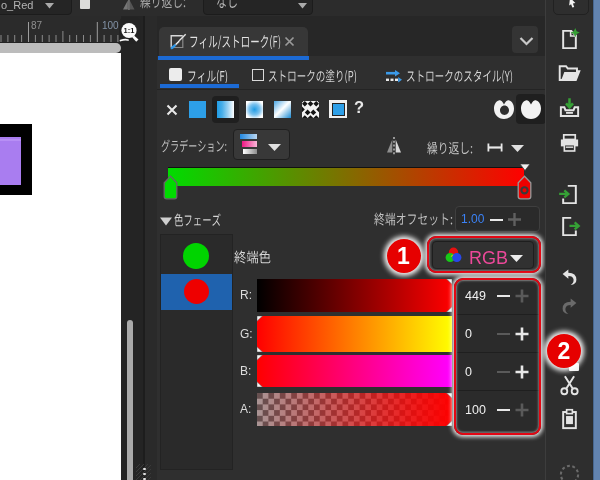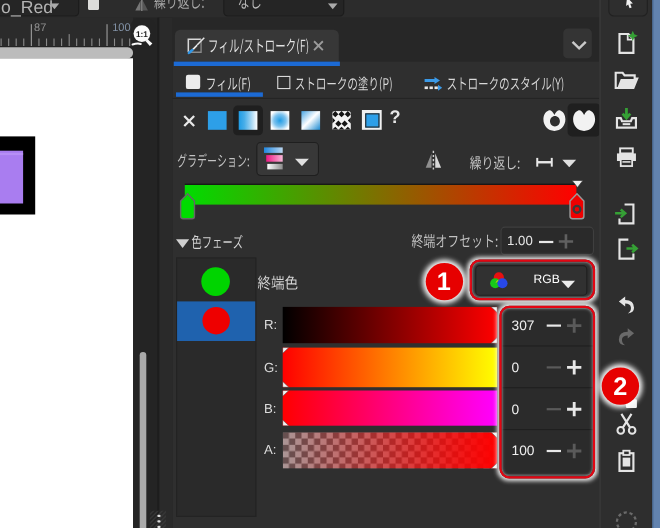--- a/index.html
+++ b/index.html
@@ -2,21 +2,21 @@
 <html><head><meta charset="utf-8"><style>
 html,body{margin:0;padding:0;background:#2c2c2c;}
 #root{position:relative;width:600px;height:480px;overflow:hidden;background:#2c2c2c;
 font-family:"Liberation Sans",sans-serif;-webkit-font-smoothing:antialiased;}
 .abs{position:absolute;}
 .lbl{position:absolute;color:#cfcfcf;}
 </style></head><body>
 <div id="root">
 <div class="abs" style="left:0;top:0;width:600px;height:16px;background:#2c2c2c;"></div>
 <div class="abs" style="left:-4px;top:-14px;width:74px;height:27px;background:#252525;border:1px solid #1c1c1c;border-radius:4px;"></div>
-<div class="lbl" style="left:1px;top:-1px;font-size:16px;color:#b4b4b4;">o_Red</div>
+<div class="lbl" style="left:1px;top:-1px;font-size:11px;color:#b4b4b4;">o_Red</div>
 <svg class="abs" style="left:45px;top:3px" width="9" height="5.5">
       <path d="M0 0 L9 0 L4.5 5.5 Z" fill="#aaaaaa"></path>
     </svg>
 <div class="abs" style="left:80px;top:-2px;width:10px;height:11px;background:#dcdcda;border-radius:1px;"></div>
 <svg class="abs" style="left:122px;top:-3px" width="14" height="13">
       <path d="M1 12.5 L5.8 12.5 L5.8 3.5 Z" fill="#777"></path>
       <path d="M12.5 12.5 L7.8 12.5 L7.8 3.5 Z" fill="#555"></path>
       <rect x="6.3" y="0" width="1.3" height="13" fill="#888"></rect>
     </svg>
 <svg style="position:absolute;left:140px;top:-7px;" width="46" height="16" viewBox="0 -10.12 49.2 11.5" preserveAspectRatio="none">
@@ -186,40 +186,40 @@
 <svg class="abs" style="left:160px;top:217px" width="12" height="9">
       <path d="M0 0.5 L12 0.5 L6 8.5 Z" fill="#cfcfcf"></path>
     </svg>
 <svg style="position:absolute;left:174px;top:213px;" width="47" height="14" viewBox="0 -10.12 57.5 11.5" preserveAspectRatio="none">
       <path d="M2.3 -3.9H9.5V-3.1H2.3ZM5.4 -6.5H6.3V-3.5H5.4ZM2.2 -6.8H10.1V-2.6H9.2V-6.0H2.2ZM1.8 -6.8H2.7V-0.9Q2.7 -0.5 2.8 -0.4Q2.9 -0.2 3.2 -0.1Q3.6 -0.0 4.2 -0.0Q4.3 -0.0 4.7 -0.0Q5.0 -0.0 5.5 -0.0Q5.9 -0.0 6.4 -0.0Q6.9 -0.0 7.3 -0.0Q7.8 -0.0 8.2 -0.0Q8.5 -0.0 8.7 -0.0Q9.3 -0.0 9.6 -0.1Q9.8 -0.3 10.0 -0.7Q10.1 -1.0 10.1 -1.7Q10.3 -1.6 10.6 -1.5Q10.8 -1.4 11.0 -1.4Q10.9 -0.6 10.7 -0.1Q10.5 0.4 10.0 0.6Q9.6 0.8 8.7 0.8Q8.6 0.8 8.3 0.8Q7.9 0.8 7.5 0.8Q7.0 0.8 6.5 0.8Q6.0 0.8 5.5 0.8Q5.0 0.8 4.7 0.8Q4.3 0.8 4.2 0.8Q3.3 0.8 2.8 0.7Q2.3 0.5 2.0 0.1Q1.8 -0.2 1.8 -0.9ZM3.7 -8.9H7.3V-8.1H3.3ZM3.8 -9.7 4.7 -9.5Q4.3 -8.8 3.8 -8.1Q3.2 -7.4 2.6 -6.7Q1.9 -6.0 1.0 -5.4Q1.0 -5.5 0.9 -5.6Q0.8 -5.8 0.6 -5.9Q0.5 -6.0 0.4 -6.1Q1.2 -6.6 1.8 -7.2Q2.5 -7.8 3.0 -8.5Q3.4 -9.1 3.8 -9.7ZM7.0 -8.9H7.2L7.3 -8.9L7.9 -8.6Q7.7 -8.1 7.4 -7.7Q7.1 -7.2 6.8 -6.8Q6.5 -6.4 6.2 -6.1Q6.1 -6.2 6.0 -6.3Q5.9 -6.4 5.8 -6.5Q5.7 -6.6 5.7 -6.6Q5.9 -6.9 6.2 -7.3Q6.4 -7.6 6.6 -8.0Q6.8 -8.4 7.0 -8.7Z M21.4 -7.6Q21.3 -7.5 21.3 -7.4Q21.3 -7.2 21.2 -7.1Q21.1 -6.6 21.0 -6.1Q20.8 -5.5 20.6 -4.9Q20.4 -4.4 20.1 -3.8Q19.9 -3.3 19.5 -2.8Q19.0 -2.2 18.3 -1.6Q17.7 -1.0 16.9 -0.5Q16.0 -0.1 15.0 0.2L14.2 -0.6Q15.3 -0.9 16.1 -1.3Q17.0 -1.7 17.6 -2.2Q18.2 -2.8 18.7 -3.4Q19.1 -3.9 19.4 -4.6Q19.7 -5.2 19.9 -5.9Q20.1 -6.6 20.2 -7.1Q20.0 -7.1 19.6 -7.1Q19.1 -7.1 18.5 -7.1Q17.9 -7.1 17.3 -7.1Q16.6 -7.1 16.0 -7.1Q15.4 -7.1 14.9 -7.1Q14.5 -7.1 14.3 -7.1Q14.0 -7.1 13.7 -7.1Q13.4 -7.1 13.2 -7.1V-8.1Q13.3 -8.1 13.5 -8.1Q13.7 -8.1 13.9 -8.0Q14.1 -8.0 14.3 -8.0Q14.5 -8.0 14.8 -8.0Q15.2 -8.0 15.7 -8.0Q16.1 -8.0 16.7 -8.0Q17.3 -8.0 17.8 -8.0Q18.4 -8.0 18.8 -8.0Q19.3 -8.0 19.6 -8.0Q20.0 -8.0 20.1 -8.0Q20.2 -8.0 20.4 -8.0Q20.5 -8.1 20.7 -8.1Z M25.3 -5.9Q25.5 -5.9 25.8 -5.9Q26.0 -5.9 26.1 -5.9H31.4Q31.6 -5.9 31.9 -5.9Q32.1 -5.9 32.2 -5.9V-5.0Q32.1 -5.0 31.8 -5.0Q31.6 -5.1 31.4 -5.1H26.1Q26.0 -5.1 25.8 -5.0Q25.5 -5.0 25.3 -5.0ZM28.3 -0.3V-5.4H29.2V-0.3ZM24.8 -0.9Q25.0 -0.9 25.2 -0.8Q25.4 -0.8 25.6 -0.8H32.0Q32.2 -0.8 32.4 -0.8Q32.6 -0.9 32.7 -0.9V0.1Q32.6 0.1 32.3 0.1Q32.1 0.0 32.0 0.0H25.6Q25.4 0.0 25.2 0.1Q25.0 0.1 24.8 0.1Z M35.7 -5.0Q35.8 -5.0 36.1 -5.0Q36.4 -4.9 36.7 -4.9Q37.0 -4.9 37.3 -4.9Q37.5 -4.9 37.8 -4.9Q38.2 -4.9 38.7 -4.9Q39.3 -4.9 39.8 -4.9Q40.4 -4.9 41.0 -4.9Q41.6 -4.9 42.1 -4.9Q42.6 -4.9 43.0 -4.9Q43.4 -4.9 43.6 -4.9Q44.0 -4.9 44.3 -4.9Q44.6 -5.0 44.8 -5.0V-3.9Q44.6 -3.9 44.3 -3.9Q44.0 -3.9 43.6 -3.9Q43.4 -3.9 43.0 -3.9Q42.6 -3.9 42.1 -3.9Q41.6 -3.9 41.0 -3.9Q40.4 -3.9 39.8 -3.9Q39.3 -3.9 38.7 -3.9Q38.2 -3.9 37.8 -3.9Q37.5 -3.9 37.3 -3.9Q36.8 -3.9 36.4 -3.9Q35.9 -3.9 35.7 -3.9Z M54.7 -9.4Q54.9 -9.2 55.0 -8.9Q55.2 -8.6 55.4 -8.3Q55.5 -8.0 55.6 -7.8L55.0 -7.5Q54.8 -7.9 54.6 -8.3Q54.3 -8.8 54.1 -9.1ZM56.0 -9.8Q56.2 -9.6 56.3 -9.3Q56.5 -9.0 56.7 -8.7Q56.9 -8.4 57.0 -8.2L56.4 -7.9Q56.2 -8.3 55.9 -8.7Q55.6 -9.2 55.4 -9.5ZM55.0 -7.5Q54.9 -7.4 54.8 -7.3Q54.7 -7.1 54.7 -7.0Q54.5 -6.4 54.1 -5.7Q53.8 -5.1 53.3 -4.4Q52.9 -3.7 52.4 -3.2Q51.8 -2.5 51.0 -1.8Q50.2 -1.1 49.4 -0.5Q48.6 0.0 47.7 0.5L46.9 -0.3Q47.8 -0.7 48.7 -1.2Q49.6 -1.8 50.3 -2.4Q51.1 -3.1 51.7 -3.7Q52.1 -4.2 52.4 -4.7Q52.8 -5.3 53.1 -5.9Q53.4 -6.5 53.6 -6.9Q53.5 -6.9 53.1 -6.9Q52.8 -6.9 52.3 -6.9Q51.8 -6.9 51.3 -6.9Q50.8 -6.9 50.3 -6.9Q49.9 -6.9 49.5 -6.9Q49.2 -6.9 49.1 -6.9Q48.9 -6.9 48.6 -6.9Q48.4 -6.9 48.2 -6.9Q48.0 -6.9 47.9 -6.9V-7.9Q48.0 -7.9 48.2 -7.9Q48.4 -7.9 48.7 -7.9Q48.9 -7.8 49.1 -7.8Q49.2 -7.8 49.5 -7.8Q49.9 -7.8 50.3 -7.8Q50.8 -7.8 51.3 -7.8Q51.8 -7.8 52.3 -7.8Q52.7 -7.8 53.1 -7.8Q53.4 -7.8 53.5 -7.8Q53.8 -7.8 54.0 -7.9Q54.3 -7.9 54.4 -7.9ZM52.5 -3.8Q53.0 -3.4 53.5 -2.9Q54.0 -2.5 54.5 -2.0Q55.0 -1.5 55.4 -1.0Q55.8 -0.5 56.1 -0.2L55.3 0.5Q54.9 -0.0 54.3 -0.7Q53.8 -1.3 53.1 -2.0Q52.5 -2.6 51.9 -3.1Z" fill="#d6d6d6" fill-opacity="1.0"></path>
     </svg>
 <div class="abs" style="left:455px;top:206px;width:85px;height:26px;background:#2a2a2a;border:1px solid #3f3f3f;border-radius:4px;box-sizing:border-box;"></div>
 <svg style="position:absolute;left:374px;top:212px;" width="79" height="14" viewBox="0 -10.12 83.7 11.5" preserveAspectRatio="none">
       <path d="M6.5 -3.0 7.0 -3.6Q7.4 -3.4 7.9 -3.2Q8.3 -3.0 8.7 -2.7Q9.1 -2.5 9.3 -2.3L8.8 -1.7Q8.6 -1.9 8.2 -2.2Q7.8 -2.4 7.3 -2.6Q6.9 -2.9 6.5 -3.0ZM5.2 -0.9 5.7 -1.5Q6.3 -1.3 6.9 -1.1Q7.6 -0.9 8.2 -0.6Q8.8 -0.4 9.3 -0.2Q9.8 0.1 10.2 0.3L9.7 1.0Q9.2 0.7 8.4 0.3Q7.7 -0.0 6.8 -0.3Q6.0 -0.6 5.2 -0.9ZM6.7 -9.7 7.6 -9.5Q7.1 -8.6 6.5 -7.6Q5.8 -6.6 4.8 -5.8Q4.7 -5.9 4.6 -6.0Q4.5 -6.1 4.4 -6.2Q4.3 -6.3 4.2 -6.3Q4.8 -6.8 5.3 -7.4Q5.8 -8.0 6.1 -8.5Q6.5 -9.1 6.7 -9.7ZM6.6 -8.5H9.7V-7.7H6.2ZM9.4 -8.5H9.6L9.8 -8.5L10.3 -8.2Q9.8 -7.0 9.0 -6.0Q8.1 -5.0 7.1 -4.3Q6.1 -3.5 5.1 -3.1Q5.0 -3.2 4.9 -3.3Q4.8 -3.4 4.7 -3.5Q4.6 -3.7 4.5 -3.7Q5.6 -4.1 6.5 -4.8Q7.5 -5.5 8.3 -6.4Q9.0 -7.2 9.4 -8.3ZM6.4 -7.8Q6.9 -6.9 7.6 -6.1Q8.4 -5.3 9.3 -4.6Q10.2 -4.0 11.2 -3.6Q11.1 -3.5 11.0 -3.4Q10.9 -3.3 10.8 -3.2Q10.7 -3.0 10.6 -2.9Q9.6 -3.3 8.7 -4.0Q7.8 -4.7 7.0 -5.6Q6.2 -6.5 5.7 -7.5ZM2.2 -9.7 3.0 -9.4Q2.8 -8.9 2.5 -8.5Q2.3 -8.0 2.1 -7.6Q1.8 -7.2 1.6 -6.9L1.0 -7.1Q1.2 -7.5 1.4 -7.9Q1.7 -8.4 1.9 -8.8Q2.1 -9.3 2.2 -9.7ZM3.5 -8.3 4.3 -8.0Q3.9 -7.4 3.4 -6.6Q2.9 -5.9 2.4 -5.2Q2.0 -4.5 1.5 -4.0L1.0 -4.3Q1.3 -4.7 1.7 -5.2Q2.0 -5.7 2.4 -6.3Q2.7 -6.8 3.0 -7.3Q3.3 -7.9 3.5 -8.3ZM0.4 -7.2 0.9 -7.8Q1.2 -7.5 1.5 -7.2Q1.8 -6.9 2.1 -6.6Q2.4 -6.3 2.5 -6.0L2.1 -5.3Q1.9 -5.6 1.7 -6.0Q1.4 -6.3 1.1 -6.6Q0.7 -7.0 0.4 -7.2ZM3.1 -5.7 3.7 -5.9Q4.0 -5.6 4.2 -5.1Q4.4 -4.7 4.6 -4.3Q4.7 -3.9 4.8 -3.6L4.1 -3.3Q4.1 -3.6 3.9 -4.0Q3.8 -4.4 3.6 -4.9Q3.4 -5.3 3.1 -5.7ZM0.4 -4.5Q1.1 -4.5 2.2 -4.6Q3.2 -4.6 4.3 -4.7L4.3 -4.0Q3.2 -3.9 2.3 -3.8Q1.3 -3.8 0.5 -3.7ZM3.4 -3.0 4.1 -3.2Q4.3 -2.7 4.5 -2.1Q4.7 -1.5 4.8 -1.1L4.1 -0.8Q4.1 -1.3 3.9 -1.9Q3.7 -2.5 3.4 -3.0ZM1.0 -3.1 1.8 -2.9Q1.7 -2.1 1.5 -1.4Q1.2 -0.6 1.0 -0.0Q0.9 -0.1 0.8 -0.1Q0.7 -0.2 0.5 -0.3Q0.4 -0.3 0.3 -0.3Q0.6 -0.9 0.8 -1.6Q0.9 -2.3 1.0 -3.1ZM2.3 -4.2H3.1V0.9H2.3Z M15.8 -5.5H22.5V-4.7H15.8ZM18.0 -3.3H18.7V0.8H18.0ZM19.7 -3.3H20.4V0.8H19.7ZM18.7 -9.6H19.6V-6.7H18.7ZM16.2 -3.6H21.9V-2.9H17.0V0.9H16.2ZM21.5 -3.6H22.3V0.1Q22.3 0.4 22.2 0.5Q22.2 0.7 22.0 0.8Q21.8 0.9 21.5 0.9Q21.3 0.9 20.9 0.9Q20.9 0.8 20.8 0.6Q20.7 0.4 20.7 0.2Q20.9 0.2 21.1 0.2Q21.3 0.2 21.4 0.2Q21.5 0.2 21.5 0.1ZM18.7 -5.2 19.7 -5.0Q19.6 -4.5 19.4 -4.0Q19.2 -3.5 19.1 -3.2L18.4 -3.4Q18.5 -3.8 18.6 -4.3Q18.7 -4.8 18.7 -5.2ZM16.3 -9.1H17.1V-7.1H21.3V-9.1H22.1V-6.4H16.3ZM12.1 -7.4H15.7V-6.6H12.1ZM13.5 -9.5H14.3V-7.0H13.5ZM11.9 -1.4Q12.7 -1.6 13.7 -1.8Q14.8 -2.0 15.9 -2.3L16.0 -1.5Q15.0 -1.3 13.9 -1.0Q12.9 -0.8 12.1 -0.6ZM12.3 -6.0 13.0 -6.1Q13.1 -5.5 13.2 -4.9Q13.4 -4.2 13.4 -3.6Q13.5 -2.9 13.5 -2.4L12.8 -2.3Q12.8 -2.8 12.7 -3.4Q12.7 -4.1 12.6 -4.7Q12.5 -5.4 12.3 -6.0ZM14.6 -6.2 15.5 -6.0Q15.4 -5.4 15.2 -4.6Q15.1 -3.8 14.9 -3.1Q14.8 -2.4 14.7 -1.8L14.0 -2.0Q14.1 -2.4 14.2 -2.9Q14.3 -3.5 14.4 -4.0Q14.5 -4.6 14.5 -5.2Q14.6 -5.7 14.6 -6.2Z M30.6 -9.0Q30.6 -8.8 30.5 -8.5Q30.5 -8.3 30.5 -8.0Q30.5 -7.7 30.5 -7.2Q30.5 -6.7 30.6 -6.0Q30.6 -5.4 30.6 -4.6Q30.6 -3.9 30.6 -3.2Q30.6 -2.5 30.6 -1.8Q30.6 -1.1 30.6 -0.6Q30.6 -0.1 30.4 0.1Q30.1 0.3 29.6 0.3Q29.2 0.3 28.7 0.3Q28.2 0.3 27.7 0.3L27.7 -0.7Q28.1 -0.6 28.5 -0.6Q29.0 -0.6 29.3 -0.6Q29.5 -0.6 29.6 -0.7Q29.7 -0.8 29.7 -1.0Q29.7 -1.4 29.7 -2.0Q29.7 -2.6 29.7 -3.3Q29.7 -4.0 29.7 -4.7Q29.7 -5.4 29.7 -6.0Q29.7 -6.7 29.7 -7.2Q29.6 -7.7 29.6 -8.0Q29.6 -8.4 29.6 -8.6Q29.6 -8.8 29.5 -9.0ZM24.4 -7.0Q24.7 -7.0 24.9 -6.9Q25.2 -6.9 25.5 -6.9Q25.6 -6.9 26.0 -6.9Q26.4 -6.9 27.0 -6.9Q27.6 -6.9 28.2 -6.9Q28.9 -6.9 29.6 -6.9Q30.3 -6.9 30.8 -6.9Q31.4 -6.9 31.8 -6.9Q32.2 -6.9 32.3 -6.9Q32.6 -6.9 32.9 -7.0Q33.2 -7.0 33.3 -7.0V-6.0Q33.1 -6.0 32.9 -6.0Q32.6 -6.1 32.4 -6.1Q32.3 -6.1 31.9 -6.1Q31.5 -6.1 30.9 -6.1Q30.3 -6.1 29.6 -6.1Q28.9 -6.1 28.3 -6.1Q27.6 -6.1 27.0 -6.1Q26.4 -6.1 26.0 -6.1Q25.6 -6.1 25.5 -6.1Q25.2 -6.1 24.9 -6.0Q24.7 -6.0 24.4 -6.0ZM24.0 -1.6Q24.9 -2.1 25.7 -2.6Q26.6 -3.2 27.3 -3.8Q28.0 -4.5 28.5 -5.1Q29.1 -5.7 29.4 -6.2L29.9 -6.2L29.9 -5.5Q29.5 -4.9 29.0 -4.3Q28.5 -3.7 27.8 -3.1Q27.1 -2.5 26.3 -1.9Q25.5 -1.3 24.7 -0.9Z M44.4 -7.6Q44.3 -7.5 44.3 -7.4Q44.3 -7.2 44.2 -7.1Q44.1 -6.6 44.0 -6.1Q43.8 -5.5 43.6 -4.9Q43.4 -4.4 43.1 -3.8Q42.9 -3.3 42.5 -2.8Q42.0 -2.2 41.3 -1.6Q40.7 -1.0 39.9 -0.5Q39.0 -0.1 38.0 0.2L37.2 -0.6Q38.3 -0.9 39.1 -1.3Q40.0 -1.7 40.6 -2.2Q41.2 -2.8 41.7 -3.4Q42.1 -3.9 42.4 -4.6Q42.7 -5.2 42.9 -5.9Q43.1 -6.6 43.2 -7.1Q43.0 -7.1 42.6 -7.1Q42.1 -7.1 41.5 -7.1Q40.9 -7.1 40.3 -7.1Q39.6 -7.1 39.0 -7.1Q38.4 -7.1 37.9 -7.1Q37.5 -7.1 37.3 -7.1Q37.0 -7.1 36.7 -7.1Q36.4 -7.1 36.2 -7.1V-8.1Q36.3 -8.1 36.5 -8.1Q36.7 -8.1 36.9 -8.0Q37.1 -8.0 37.3 -8.0Q37.5 -8.0 37.8 -8.0Q38.2 -8.0 38.7 -8.0Q39.1 -8.0 39.7 -8.0Q40.3 -8.0 40.8 -8.0Q41.4 -8.0 41.8 -8.0Q42.3 -8.0 42.6 -8.0Q43.0 -8.0 43.1 -8.0Q43.2 -8.0 43.4 -8.0Q43.5 -8.1 43.7 -8.1Z M49.5 -1.5Q49.5 -1.7 49.5 -2.2Q49.5 -2.7 49.5 -3.3Q49.5 -3.9 49.5 -4.6Q49.5 -5.2 49.5 -5.9Q49.5 -6.5 49.5 -7.0Q49.5 -7.5 49.5 -7.8Q49.5 -8.0 49.5 -8.2Q49.5 -8.4 49.5 -8.5Q49.5 -8.7 49.4 -8.9H50.5Q50.5 -8.6 50.5 -8.4Q50.4 -8.1 50.4 -7.8Q50.4 -7.5 50.4 -7.0Q50.4 -6.6 50.4 -6.0Q50.4 -5.4 50.4 -4.7Q50.4 -4.1 50.4 -3.5Q50.4 -3.0 50.4 -2.5Q50.4 -2.0 50.4 -1.7Q50.4 -1.3 50.6 -1.1Q50.7 -0.9 51.1 -0.8Q51.4 -0.7 52.1 -0.7Q52.8 -0.7 53.4 -0.7Q54.0 -0.8 54.6 -0.8Q55.1 -0.9 55.7 -1.0L55.7 -0.0Q55.2 0.0 54.6 0.1Q54.0 0.2 53.4 0.2Q52.8 0.2 52.1 0.2Q51.3 0.2 50.8 0.1Q50.2 0.0 50.0 -0.2Q49.7 -0.4 49.6 -0.7Q49.5 -1.1 49.5 -1.5ZM56.2 -6.6Q56.1 -6.5 56.1 -6.4Q56.0 -6.3 55.9 -6.2Q55.7 -5.8 55.4 -5.4Q55.2 -4.9 54.9 -4.5Q54.6 -4.0 54.2 -3.6Q53.9 -3.2 53.6 -2.8L52.8 -3.3Q53.2 -3.7 53.6 -4.2Q54.0 -4.7 54.3 -5.2Q54.6 -5.7 54.8 -6.0Q54.7 -6.0 54.3 -5.9Q53.9 -5.8 53.3 -5.7Q52.7 -5.6 52.0 -5.5Q51.2 -5.3 50.5 -5.1Q49.7 -5.0 49.0 -4.8Q48.3 -4.7 47.7 -4.6Q47.2 -4.5 46.9 -4.4L46.7 -5.4Q47.0 -5.4 47.6 -5.5Q48.1 -5.6 48.8 -5.7Q49.5 -5.9 50.3 -6.0Q51.0 -6.2 51.8 -6.3Q52.5 -6.4 53.2 -6.6Q53.8 -6.7 54.3 -6.8Q54.7 -6.9 54.9 -6.9Q55.1 -7.0 55.3 -7.0Q55.4 -7.1 55.5 -7.1Z M63.1 -6.6Q63.1 -6.5 63.3 -6.1Q63.4 -5.8 63.5 -5.4Q63.7 -5.0 63.8 -4.7Q63.9 -4.3 64.0 -4.1L63.1 -3.8Q63.1 -4.0 63.0 -4.4Q62.8 -4.7 62.7 -5.1Q62.6 -5.5 62.4 -5.8Q62.3 -6.1 62.2 -6.3ZM67.2 -6.0Q67.2 -5.8 67.1 -5.7Q67.1 -5.5 67.0 -5.4Q66.8 -4.5 66.4 -3.6Q66.0 -2.7 65.4 -1.9Q64.6 -0.9 63.6 -0.2Q62.6 0.5 61.7 0.9L60.9 0.1Q61.6 -0.1 62.3 -0.5Q62.9 -0.8 63.6 -1.3Q64.2 -1.8 64.6 -2.4Q65.1 -2.9 65.4 -3.5Q65.7 -4.1 65.9 -4.8Q66.1 -5.6 66.2 -6.3ZM60.4 -6.0Q60.5 -5.9 60.6 -5.5Q60.8 -5.2 60.9 -4.8Q61.1 -4.4 61.2 -4.0Q61.4 -3.7 61.4 -3.4L60.6 -3.1Q60.5 -3.3 60.4 -3.7Q60.2 -4.1 60.1 -4.5Q59.9 -4.9 59.8 -5.2Q59.6 -5.6 59.5 -5.7Z M72.9 -1.0Q72.9 -1.2 72.9 -1.7Q72.9 -2.1 72.9 -2.8Q72.9 -3.5 72.9 -4.2Q72.9 -5.0 72.9 -5.7Q72.9 -6.4 72.9 -6.9Q72.9 -7.5 72.9 -7.7Q72.9 -7.9 72.9 -8.3Q72.8 -8.6 72.8 -8.9H73.9Q73.9 -8.6 73.9 -8.3Q73.8 -8.0 73.8 -7.7Q73.8 -7.3 73.8 -6.6Q73.8 -6.0 73.8 -5.3Q73.8 -4.6 73.8 -3.9Q73.8 -3.2 73.8 -2.6Q73.8 -2.0 73.8 -1.6Q73.8 -1.2 73.8 -1.0Q73.8 -0.8 73.8 -0.6Q73.9 -0.3 73.9 -0.1Q73.9 0.2 73.9 0.3H72.8Q72.8 0.1 72.9 -0.3Q72.9 -0.7 72.9 -1.0ZM73.6 -5.9Q74.2 -5.7 74.9 -5.5Q75.6 -5.2 76.3 -5.0Q77.0 -4.7 77.6 -4.4Q78.3 -4.2 78.7 -3.9L78.3 -3.0Q77.9 -3.2 77.2 -3.5Q76.6 -3.8 76.0 -4.0Q75.3 -4.3 74.7 -4.5Q74.1 -4.7 73.6 -4.9Z M82.1 -4.5Q81.8 -4.5 81.6 -4.7Q81.3 -4.9 81.3 -5.3Q81.3 -5.7 81.6 -5.9Q81.8 -6.1 82.1 -6.1Q82.4 -6.1 82.6 -5.9Q82.9 -5.7 82.9 -5.3Q82.9 -4.9 82.6 -4.7Q82.4 -4.5 82.1 -4.5ZM82.1 0.2Q81.8 0.2 81.6 -0.1Q81.3 -0.3 81.3 -0.6Q81.3 -1.0 81.6 -1.2Q81.8 -1.5 82.1 -1.5Q82.4 -1.5 82.6 -1.2Q82.9 -1.0 82.9 -0.6Q82.9 -0.3 82.6 -0.1Q82.4 0.2 82.1 0.2Z" fill="#c2c2c2" fill-opacity="1.0"></path>
     </svg>
-<div class="lbl" style="left:461px;top:212px;font-size:12px;color:#e5e5e5;">1.00</div>
+<div class="lbl" style="left:461px;top:212px;font-size:12px;color:#3b82f6;">1.00</div>
 <div class="abs" style="left:490px;top:218.5px;width:13px;height:2.6px;background:#e8e8e8;"></div>
 <svg class="abs" style="left:507px;top:212px" width="15" height="15">
       <path d="M7.5 1 L7.5 14 M1 7.5 L14 7.5" stroke="#606060" stroke-width="2.4"></path>
     </svg>
 <div class="abs" style="left:160px;top:234px;width:73px;height:236px;background:#2a2a2a;border:1px solid #232323;box-sizing:border-box;"></div>
 <div class="abs" style="left:161px;top:274px;width:71px;height:36px;background:#1f62ae;"></div>
 <div class="abs" style="left:183px;top:242.5px;width:26px;height:26px;border-radius:50%;background:#00d400;"></div>
 <div class="abs" style="left:184px;top:279px;width:25px;height:25px;border-radius:50%;background:#ee0000;"></div>
 <svg style="position:absolute;left:234px;top:249.5px;" width="37" height="14" viewBox="0 -10.12 34.5 11.5" preserveAspectRatio="none">
       <path d="M6.5 -3.0 7.0 -3.6Q7.4 -3.4 7.9 -3.2Q8.3 -3.0 8.7 -2.7Q9.1 -2.5 9.3 -2.3L8.8 -1.7Q8.6 -1.9 8.2 -2.2Q7.8 -2.4 7.3 -2.6Q6.9 -2.9 6.5 -3.0ZM5.2 -0.9 5.7 -1.5Q6.3 -1.3 6.9 -1.1Q7.6 -0.9 8.2 -0.6Q8.8 -0.4 9.3 -0.2Q9.8 0.1 10.2 0.3L9.7 1.0Q9.2 0.7 8.4 0.3Q7.7 -0.0 6.8 -0.3Q6.0 -0.6 5.2 -0.9ZM6.7 -9.7 7.6 -9.5Q7.1 -8.6 6.5 -7.6Q5.8 -6.6 4.8 -5.8Q4.7 -5.9 4.6 -6.0Q4.5 -6.1 4.4 -6.2Q4.3 -6.3 4.2 -6.3Q4.8 -6.8 5.3 -7.4Q5.8 -8.0 6.1 -8.5Q6.5 -9.1 6.7 -9.7ZM6.6 -8.5H9.7V-7.7H6.2ZM9.4 -8.5H9.6L9.8 -8.5L10.3 -8.2Q9.8 -7.0 9.0 -6.0Q8.1 -5.0 7.1 -4.3Q6.1 -3.5 5.1 -3.1Q5.0 -3.2 4.9 -3.3Q4.8 -3.4 4.7 -3.5Q4.6 -3.7 4.5 -3.7Q5.6 -4.1 6.5 -4.8Q7.5 -5.5 8.3 -6.4Q9.0 -7.2 9.4 -8.3ZM6.4 -7.8Q6.9 -6.9 7.6 -6.1Q8.4 -5.3 9.3 -4.6Q10.2 -4.0 11.2 -3.6Q11.1 -3.5 11.0 -3.4Q10.9 -3.3 10.8 -3.2Q10.7 -3.0 10.6 -2.9Q9.6 -3.3 8.7 -4.0Q7.8 -4.7 7.0 -5.6Q6.2 -6.5 5.7 -7.5ZM2.2 -9.7 3.0 -9.4Q2.8 -8.9 2.5 -8.5Q2.3 -8.0 2.1 -7.6Q1.8 -7.2 1.6 -6.9L1.0 -7.1Q1.2 -7.5 1.4 -7.9Q1.7 -8.4 1.9 -8.8Q2.1 -9.3 2.2 -9.7ZM3.5 -8.3 4.3 -8.0Q3.9 -7.4 3.4 -6.6Q2.9 -5.9 2.4 -5.2Q2.0 -4.5 1.5 -4.0L1.0 -4.3Q1.3 -4.7 1.7 -5.2Q2.0 -5.7 2.4 -6.3Q2.7 -6.8 3.0 -7.3Q3.3 -7.9 3.5 -8.3ZM0.4 -7.2 0.9 -7.8Q1.2 -7.5 1.5 -7.2Q1.8 -6.9 2.1 -6.6Q2.4 -6.3 2.5 -6.0L2.1 -5.3Q1.9 -5.6 1.7 -6.0Q1.4 -6.3 1.1 -6.6Q0.7 -7.0 0.4 -7.2ZM3.1 -5.7 3.7 -5.9Q4.0 -5.6 4.2 -5.1Q4.4 -4.7 4.6 -4.3Q4.7 -3.9 4.8 -3.6L4.1 -3.3Q4.1 -3.6 3.9 -4.0Q3.8 -4.4 3.6 -4.9Q3.4 -5.3 3.1 -5.7ZM0.4 -4.5Q1.1 -4.5 2.2 -4.6Q3.2 -4.6 4.3 -4.7L4.3 -4.0Q3.2 -3.9 2.3 -3.8Q1.3 -3.8 0.5 -3.7ZM3.4 -3.0 4.1 -3.2Q4.3 -2.7 4.5 -2.1Q4.7 -1.5 4.8 -1.1L4.1 -0.8Q4.1 -1.3 3.9 -1.9Q3.7 -2.5 3.4 -3.0ZM1.0 -3.1 1.8 -2.9Q1.7 -2.1 1.5 -1.4Q1.2 -0.6 1.0 -0.0Q0.9 -0.1 0.8 -0.1Q0.7 -0.2 0.5 -0.3Q0.4 -0.3 0.3 -0.3Q0.6 -0.9 0.8 -1.6Q0.9 -2.3 1.0 -3.1ZM2.3 -4.2H3.1V0.9H2.3Z M15.8 -5.5H22.5V-4.7H15.8ZM18.0 -3.3H18.7V0.8H18.0ZM19.7 -3.3H20.4V0.8H19.7ZM18.7 -9.6H19.6V-6.7H18.7ZM16.2 -3.6H21.9V-2.9H17.0V0.9H16.2ZM21.5 -3.6H22.3V0.1Q22.3 0.4 22.2 0.5Q22.2 0.7 22.0 0.8Q21.8 0.9 21.5 0.9Q21.3 0.9 20.9 0.9Q20.9 0.8 20.8 0.6Q20.7 0.4 20.7 0.2Q20.9 0.2 21.1 0.2Q21.3 0.2 21.4 0.2Q21.5 0.2 21.5 0.1ZM18.7 -5.2 19.7 -5.0Q19.6 -4.5 19.4 -4.0Q19.2 -3.5 19.1 -3.2L18.4 -3.4Q18.5 -3.8 18.6 -4.3Q18.7 -4.8 18.7 -5.2ZM16.3 -9.1H17.1V-7.1H21.3V-9.1H22.1V-6.4H16.3ZM12.1 -7.4H15.7V-6.6H12.1ZM13.5 -9.5H14.3V-7.0H13.5ZM11.9 -1.4Q12.7 -1.6 13.7 -1.8Q14.8 -2.0 15.9 -2.3L16.0 -1.5Q15.0 -1.3 13.9 -1.0Q12.9 -0.8 12.1 -0.6ZM12.3 -6.0 13.0 -6.1Q13.1 -5.5 13.2 -4.9Q13.4 -4.2 13.4 -3.6Q13.5 -2.9 13.5 -2.4L12.8 -2.3Q12.8 -2.8 12.7 -3.4Q12.7 -4.1 12.6 -4.7Q12.5 -5.4 12.3 -6.0ZM14.6 -6.2 15.5 -6.0Q15.4 -5.4 15.2 -4.6Q15.1 -3.8 14.9 -3.1Q14.8 -2.4 14.7 -1.8L14.0 -2.0Q14.1 -2.4 14.2 -2.9Q14.3 -3.5 14.4 -4.0Q14.5 -4.6 14.5 -5.2Q14.6 -5.7 14.6 -6.2Z M25.3 -3.9H32.5V-3.1H25.3ZM28.4 -6.5H29.3V-3.5H28.4ZM25.2 -6.8H33.1V-2.6H32.2V-6.0H25.2ZM24.8 -6.8H25.7V-0.9Q25.7 -0.5 25.8 -0.4Q25.9 -0.2 26.2 -0.1Q26.6 -0.0 27.2 -0.0Q27.3 -0.0 27.7 -0.0Q28.0 -0.0 28.5 -0.0Q28.9 -0.0 29.4 -0.0Q29.9 -0.0 30.3 -0.0Q30.8 -0.0 31.2 -0.0Q31.5 -0.0 31.7 -0.0Q32.3 -0.0 32.6 -0.1Q32.8 -0.3 33.0 -0.7Q33.1 -1.0 33.1 -1.7Q33.3 -1.6 33.6 -1.5Q33.8 -1.4 34.0 -1.4Q33.9 -0.6 33.7 -0.1Q33.5 0.4 33.0 0.6Q32.6 0.8 31.7 0.8Q31.6 0.8 31.3 0.8Q30.9 0.8 30.5 0.8Q30.0 0.8 29.5 0.8Q29.0 0.8 28.5 0.8Q28.0 0.8 27.7 0.8Q27.3 0.8 27.2 0.8Q26.3 0.8 25.8 0.7Q25.3 0.5 25.0 0.1Q24.8 -0.2 24.8 -0.9ZM26.7 -8.9H30.3V-8.1H26.3ZM26.8 -9.7 27.7 -9.5Q27.3 -8.8 26.8 -8.1Q26.2 -7.4 25.6 -6.7Q24.9 -6.0 24.0 -5.4Q24.0 -5.5 23.9 -5.6Q23.8 -5.8 23.6 -5.9Q23.5 -6.0 23.4 -6.1Q24.2 -6.6 24.8 -7.2Q25.5 -7.8 26.0 -8.5Q26.4 -9.1 26.8 -9.7ZM30.0 -8.9H30.2L30.3 -8.9L30.9 -8.6Q30.7 -8.1 30.4 -7.7Q30.1 -7.2 29.8 -6.8Q29.5 -6.4 29.2 -6.1Q29.1 -6.2 29.0 -6.3Q28.9 -6.4 28.8 -6.5Q28.7 -6.6 28.7 -6.6Q28.9 -6.9 29.2 -7.3Q29.4 -7.6 29.6 -8.0Q29.8 -8.4 30.0 -8.7Z" fill="#d6d6d6" fill-opacity="1.0"></path>
     </svg>
 <div class="abs" style="left:432px;top:241px;width:102px;height:28px;background:#313131;border:1px solid #1e1e1e;border-radius:4px;box-sizing:border-box;"></div>
 <svg class="abs" style="left:444px;top:246px" width="19" height="18" viewBox="0 0 19 18">
 <circle cx="9.5" cy="6.2" r="4.6" fill="#e81010"></circle>
 <circle cx="6.2" cy="11.5" r="4.6" fill="#18c818"></circle>
 <circle cx="12.8" cy="11.5" r="4.6" fill="#2848e8"></circle>
 <path d="M9.5 8.2 A4.6 4.6 0 0 1 6.4 11.2 A4.6 4.6 0 0 1 9.5 8.2" fill="#c8c818"></path>
 </svg>
-<div class="lbl" style="left:485px;top:248px;font-size:11px;color:#ffffff;">RGB</div>
+<div class="lbl" style="left:469px;top:248px;font-size:18px;color:#ec4899;">RGB</div>
 <svg class="abs" style="left:510px;top:255px" width="13" height="7">
       <path d="M0 0 L13 0 L6.5 7 Z" fill="#ececec"></path>
     </svg>
 <div class="abs" style="left:427px;top:236px;width:114px;height:37px;border:2.5px solid #e30613;border-radius:9px;box-sizing:border-box;box-shadow:0 0 4px 2px rgba(255,255,255,0.9), inset 0 0 3px 0 rgba(255,255,255,0.7);"></div>
 <div class="abs" style="left:386.5px;top:239px;width:34px;height:34px;border-radius:50%;background:#e60000;box-shadow:0 0 5px 3px rgba(255,255,255,0.95);color:#fff;font-size:23px;font-weight:bold;text-align:center;line-height:34px;">1</div>
 <div class="lbl" style="left:240px;top:288.0px;font-size:12px;color:#dcdcdc;">R:</div>
     <div class="abs" style="left:257px;top:279px;width:195px;height:33px;background:linear-gradient(90deg,#000000,#ff0000);"></div>
     <svg class="abs" style="left:444px;top:279px" width="8" height="33" viewBox="0 0 8 33">
       <path d="M8 0 L2.5 0 L8 5.2 Z" fill="#f2f2f2" stroke="#555" stroke-width="0.5"></path>
       <path d="M8 33 L2.5 33 L8 27.8 Z" fill="#f2f2f2" stroke="#555" stroke-width="0.5"></path>
@@ -250,21 +250,21 @@
         </linearGradient>
       </defs>
       <rect width="195" height="33" fill="url(#chk)"></rect>
       <rect width="195" height="33" fill="url(#ag)"></rect>
     </svg>
     <svg class="abs" style="left:444px;top:393px" width="8" height="33" viewBox="0 0 8 33">
       <path d="M8 0 L2.5 0 L8 5.2 Z" fill="#f2f2f2" stroke="#555" stroke-width="0.5"></path>
       <path d="M8 33 L2.5 33 L8 27.8 Z" fill="#f2f2f2" stroke="#555" stroke-width="0.5"></path>
     </svg>
 <div class="abs" style="left:456px;top:280px;width:84px;height:152px;background:#2b2b2b;border:1px solid #3a3a3a;border-radius:3px;box-sizing:border-box;"></div>
-<div class="lbl" style="left:465px;top:288.5px;font-size:12.5px;color:#efefef;">307</div>
+<div class="lbl" style="left:465px;top:288.5px;font-size:12.5px;color:#efefef;">449</div>
 <div class="abs" style="left:497px;top:294.7px;width:13px;height:2.6px;background:#e8e8e8;"></div>
 <svg class="abs" style="left:514px;top:288px" width="16" height="16">
       <path d="M8 1.5 L8 14.5 M1.5 8 L14.5 8" stroke="#5a5a5a" stroke-width="2.6"></path>
     </svg>
 <div class="abs" style="left:457px;top:314px;width:82px;height:1px;background:#1f1f1f;"></div>
 <div class="lbl" style="left:465px;top:326.5px;font-size:12.5px;color:#efefef;">0</div>
 <div class="abs" style="left:497px;top:332.7px;width:13px;height:2.6px;background:#5a5a5a;"></div>
 <svg class="abs" style="left:514px;top:326px" width="16" height="16">
       <path d="M8 1.5 L8 14.5 M1.5 8 L14.5 8" stroke="#e8e8e8" stroke-width="2.6"></path>
     </svg>

